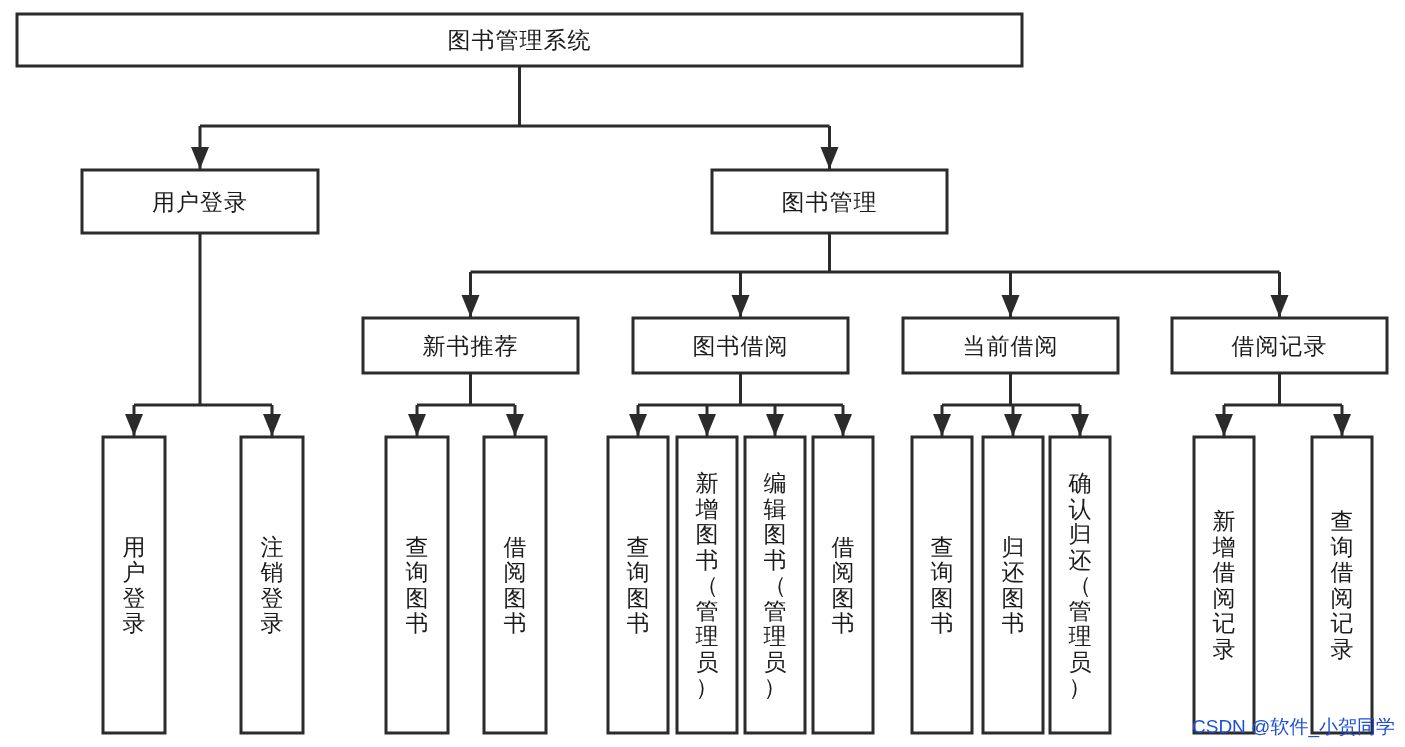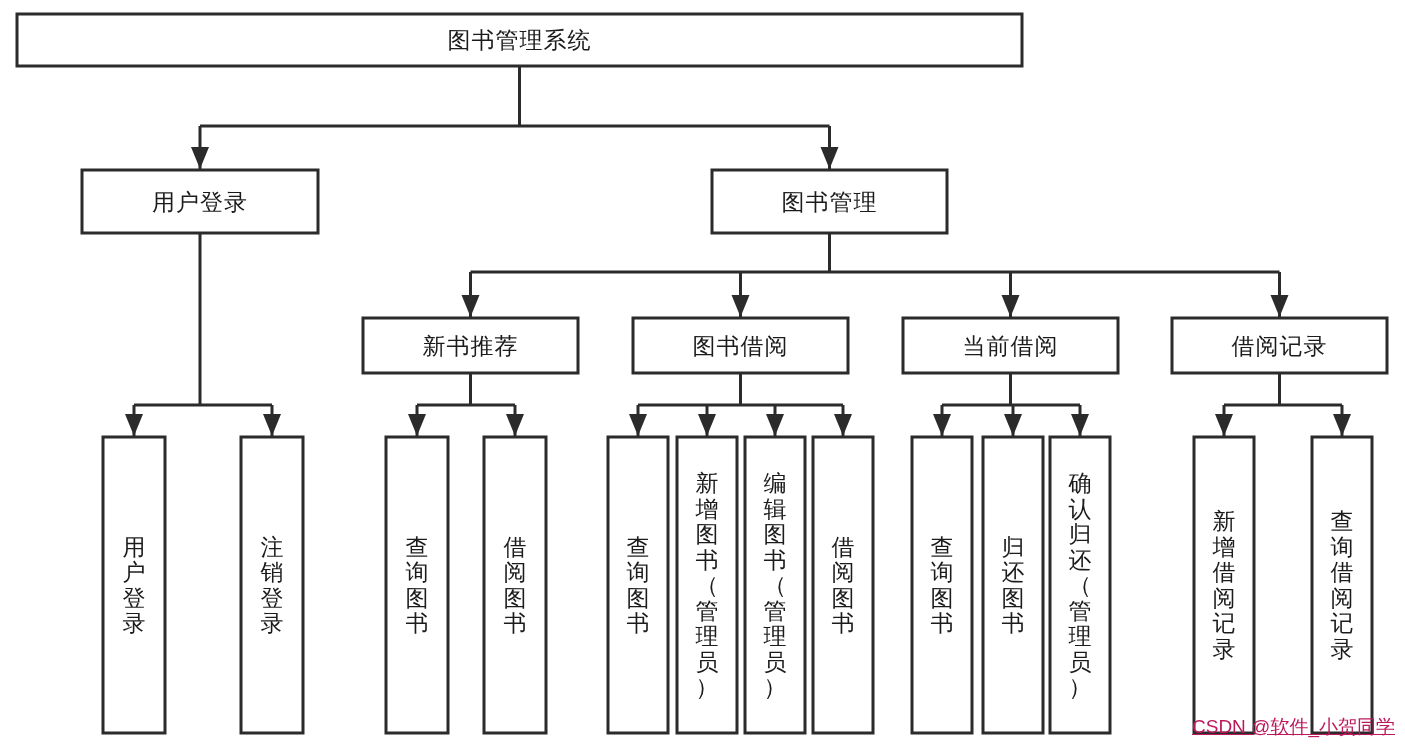--- a/index.html
+++ b/index.html
@@ -38,25 +38,24 @@
     stroke-linecap: butt;
   }
   .arrow-head {
     fill: #2b2b2b;
     stroke: none;
   }
   .watermark {
     position: absolute;
     font-family: "Liberation Sans", "DejaVu Sans", sans-serif;
     font-size: 19px;
-    color: #be185d;
+    color: #1d4ed8;
     white-space: nowrap;
     left: 1192px;
     top: 714px;
-    text-decoration: underline;
   }
 </style>
 </head>
 <body>
 
 <div id="diagram-root">
 
   <svg class="flow" viewBox="0 0 1405 747" xmlns="http://www.w3.org/2000/svg">
     <g id="connectors-layer">
         <line x1="519.5" y1="66" x2="519.5" y2="126" class="conn"></line>

